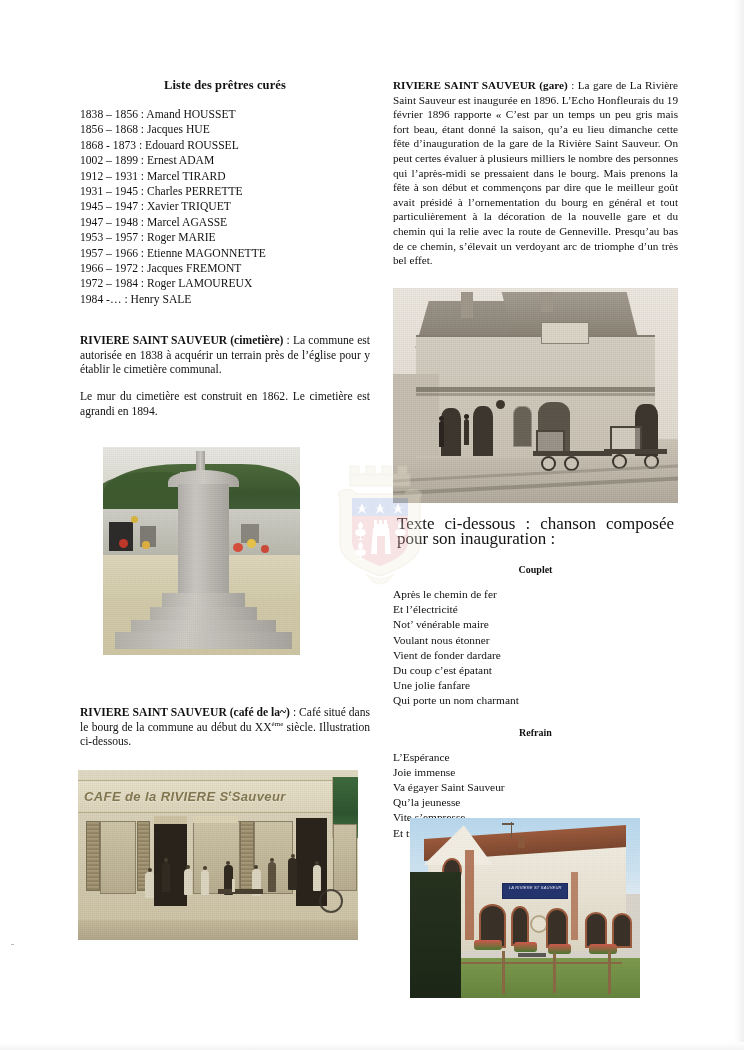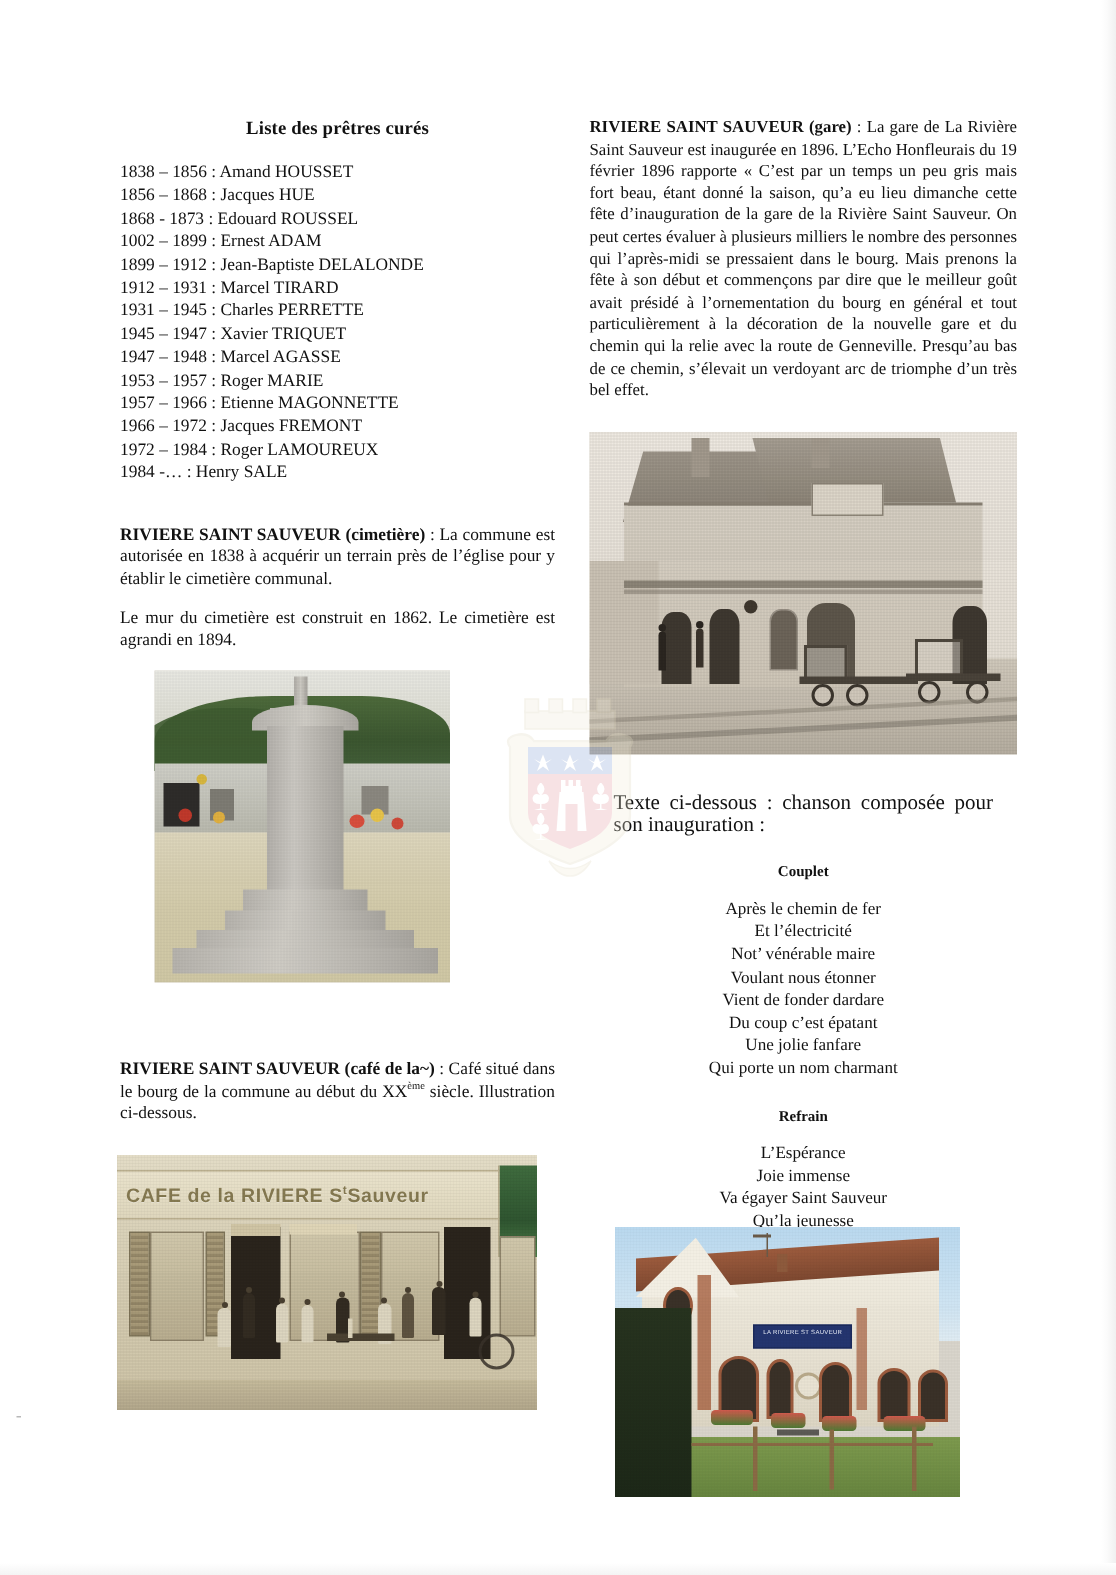--- a/index.html
+++ b/index.html
@@ -93,47 +93,46 @@
     line-height: 14.6px;
     text-align: justify;
     margin: 0;
   }
   .justified-right.gare {
     text-align: justify;
   }
 
   
   .song-intro {
-    font-size: 14px;
+    font-size: 17px;
     line-height: 15px;
     text-align: justify;
-    margin: 16px;
+    margin: 4px;
   }
   .song-heading {
     font-size: 10px;
     font-weight: bold;
     text-align: center;
     margin: 18px 0 12px 0;
   }
   .song-lines {
     font-size: 11.4px;
     line-height: 15.2px;
-    text-align: center;
     margin: 0;
   }
 
   
   .photo {
     position: absolute;
     overflow: hidden;
     background: #d9d5cc;
   }
   .photo .inner {
     position: absolute;
-    left: 0; top: 0; right: 0; bottom: 0;
+    left: 0; top: 0; right: 0; bottom: 0; font-style: italic;
   }
   .grain {
     position: absolute;
     left: 0; top: 0; right: 0; bottom: 0;
     opacity: .18;
     background-image:
       repeating-linear-gradient(0deg, rgba(0,0,0,.22) 0 1px, rgba(255,255,255,0) 1px 2px),
       repeating-linear-gradient(90deg, rgba(0,0,0,.16) 0 1px, rgba(255,255,255,0) 1px 2px);
     pointer-events: none;
   }
@@ -471,21 +470,20 @@
 
   <div class="col-left">
 
     <div class="list-title">Liste des prêtres curés</div>
 
     <ul class="priest-list">
       <li>1838 – 1856 : Amand HOUSSET</li>
       <li>1856 – 1868 : Jacques HUE</li>
       <li>1868 - 1873 : Edouard ROUSSEL</li>
       <li>1002 – 1899 : Ernest ADAM</li>
-      <li>1899 – 1912 : Jean-Baptiste DELALONDE</li>
       <li>1912 – 1931 : Marcel TIRARD</li>
       <li>1931 – 1945 : Charles PERRETTE</li>
       <li>1945 – 1947 : Xavier TRIQUET</li>
       <li>1947 – 1948 : Marcel AGASSE</li>
       <li>1953 – 1957 : Roger MARIE</li>
       <li>1957 – 1966 : Etienne MAGONNETTE</li>
       <li>1966 – 1972 : Jacques FREMONT</li>
       <li>1972 – 1984 : Roger LAMOUREUX</li>
       <li>1984 -… : Henry SALE</li>
     </ul>

